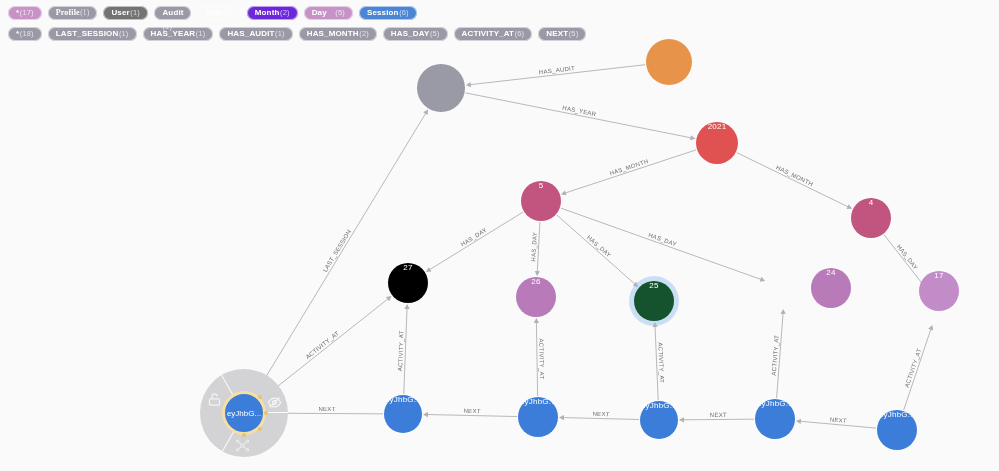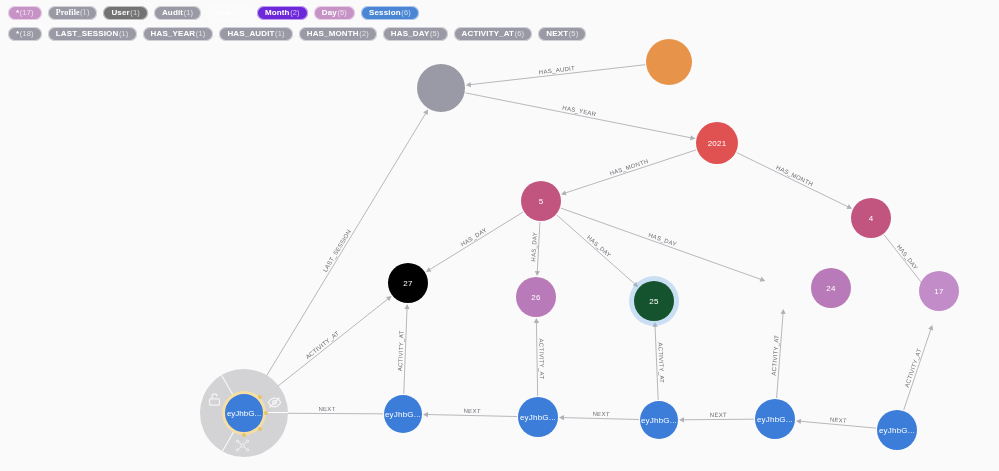--- a/index.html
+++ b/index.html
@@ -72,21 +72,20 @@
     font-family: "Liberation Sans", sans-serif;
     font-size: 6px;
     fill: #6b6b72;
     letter-spacing: .3px;
   }
 
   .node {
     position: absolute;
     border-radius: 50%;
     display: flex;
-    align-items: center;
     justify-content: center;
     color: #ffffff;
     font-size: 8px;
     letter-spacing: .2px;
     box-sizing: border-box;
     cursor: pointer;
     z-index: 12;
   }
   .node.halo {
     box-shadow: 0 0 0 5px rgba(144,190,235,.45);
@@ -161,33 +160,33 @@
           <span class="cnt">(17)</span>
         </span>
         <span class="chip" style="background: rgb(154, 154, 166); font-family: Liberation Serif, serif;">
           <span>Profile</span>
           <span class="cnt">(1)</span>
         </span>
         <span class="chip" style="background: #737373;">
           <span>User</span>
           <span class="cnt">(1)</span>
         </span>
-        <span class="chip" style="background: rgb(154, 154, 166);">
+        <span class="chip" style="background: rgb(154, 154, 166); flex-direction: column;">
           <span>Audit</span>
           <span class="cnt">(1)</span>
         </span>
         <span class="chip">
           <span>Year</span>
           <span class="cnt">(1)</span>
         </span>
         <span class="chip" style="background: #6d28d9;">
           <span>Month</span>
           <span class="cnt">(2)</span>
         </span>
-        <span class="chip" style="background: rgb(199, 147, 199);">
+        <span class="chip" style="background: rgb(199, 147, 199); gap: 8px;">
           <span>Day</span>
           <span class="cnt">(5)</span>
         </span>
         <span class="chip" style="background: rgb(74, 134, 212);">
           <span>Session</span>
           <span class="cnt">(6)</span>
         </span>
       </div>
     <div class="legend-row" id="legend-rels">
         <span class="chip" style="background: rgb(154, 154, 166);">

